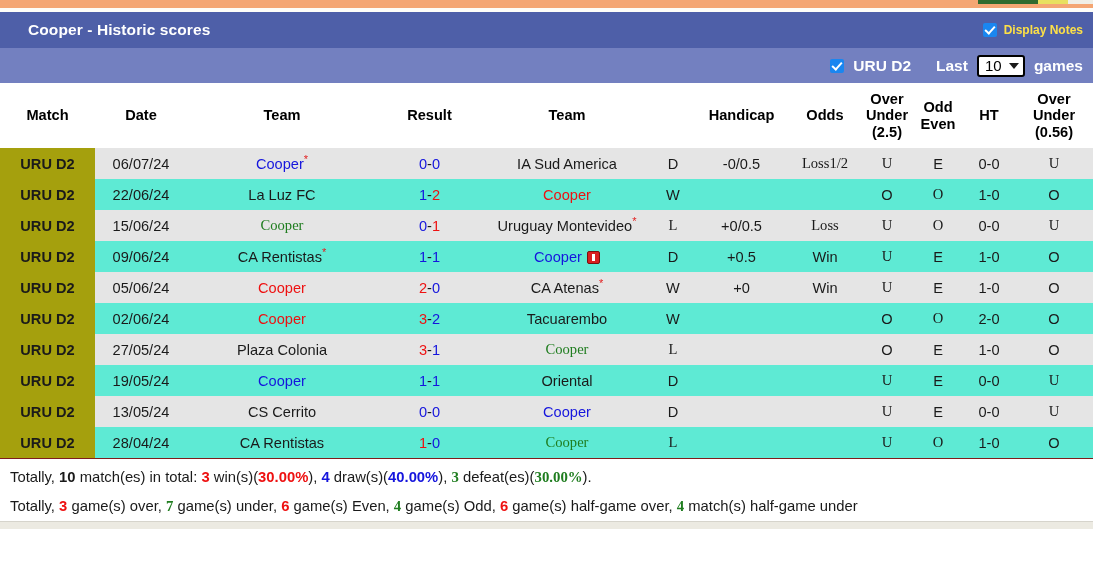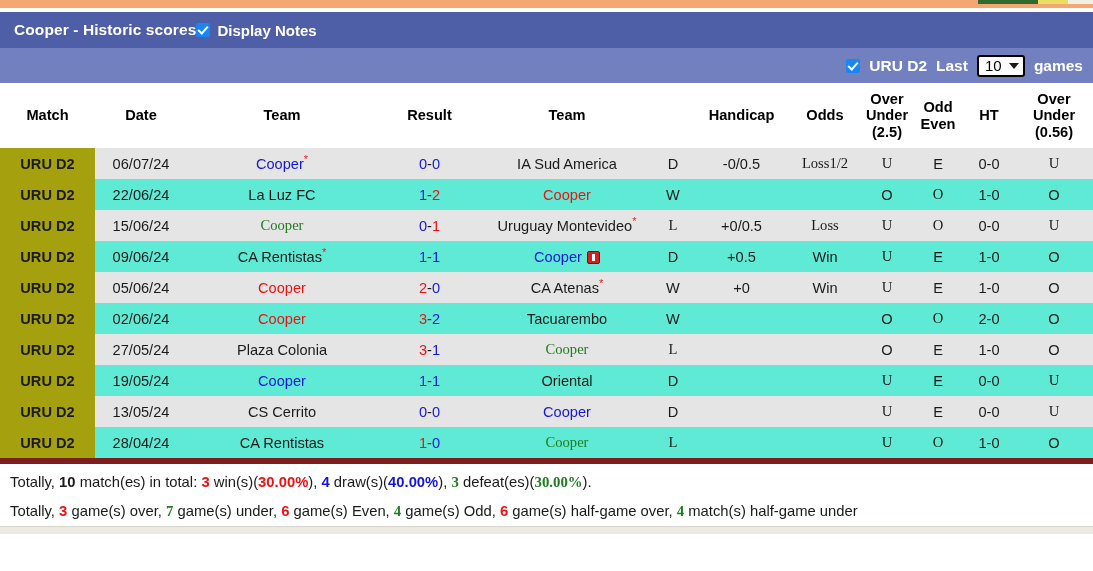--- a/index.html
+++ b/index.html
@@ -16,28 +16,28 @@
   .top-strip .seg-a{position:absolute;left:0;top:0;width:978px;height:8px;background:#f4a673;}
   .top-strip .seg-b{position:absolute;left:978px;top:0;width:60px;height:4px;background:#2f6b2f;}
   .top-strip .seg-c{position:absolute;left:1038px;top:0;width:30px;height:4px;background:#e8e060;}
   .top-strip .seg-d{position:absolute;left:978px;top:4px;width:115px;height:4px;background:#f4a673;}
   .top-strip .seg-e{position:absolute;left:1068px;top:0;width:25px;height:4px;background:#f0efe6;}
   .top-gap{height:4px;background:#fdfdf8;}
 
   
   .titlebar{
     background:#4e5fa8;height:36px;
-    display:flex;align-items:center;
-    padding:0 10px 0 14px;box-sizing:border-box;
+    display:flex;align-items:center;justify-content:space-between;
+    padding:0 10px 0 28px;box-sizing:border-box;
   }
   .title-text{
     color:#ffffff;font-size:15.5px;font-weight:bold;letter-spacing:.1px;
   }
   .hdr-right{display:flex;align-items:center;gap:7px;}
-  .hdr-label{color:#ffffff;font-size:15px;font-weight:bold;}
+  .hdr-label{color:#fde047;font-size:12px;font-weight:bold;}
 
   .subbar{
     background:#7380c0;height:35px;
     display:flex;align-items:center;justify-content:flex-end;
     padding:0 10px 0 0;box-sizing:border-box;gap:9px;
   }
   .subbar .lbl{color:#ffffff;font-size:15.5px;font-weight:bold;}
 
   .cbx{
     width:14px;height:14px;background:#1a86f0;border-radius:2px;
@@ -91,21 +91,21 @@
   }
 
   .c-red{color:#ee1111;}
   .c-blue{color:#1515dd;}
   .c-green{color:#1f7d1f;font-family:Liberation Serif, serif;}
   .c-black{color:#1a1a1a;}
 
   
   .footer{
     background:#ffffff;padding:4px 8px 0 8px;box-sizing:border-box;
-    border-top:6px solid #7f1d1d;
+    border-top:1px solid #7f1d1d;
   }
   .foot-line{
     font-size:14.8px;color:#1a1a1a;line-height:1.42;padding:4px 2px;
     white-space:nowrap;
   }
   .foot-line b{font-weight:bold;}
   .bottom-edge{height:7px;background:#eceae2;border-top:1px solid #d6d4cc;}
 </style>
 </head>
 <body>
@@ -125,21 +125,21 @@
     <div class="title-text">Cooper - Historic scores</div>
     <div class="hdr-right">
       <span class="cbx"></span>
       <span class="hdr-label">Display Notes</span>
     </div>
   </div>
 
   <div class="subbar">
     <span class="cbx"></span>
     <span class="lbl">URU D2</span>
-    <span class="lbl" style="margin-left:0;">Last</span>
+    <span class="lbl" style="margin-left:16px;">Last</span>
     <span class="selwrap">
       <span class="cv">10</span>
       <span class="caret"></span>
     </span>
     <span class="lbl">games</span>
   </div>
 
   <table class="scores">
     <colgroup>
       <col style="width:95px">

